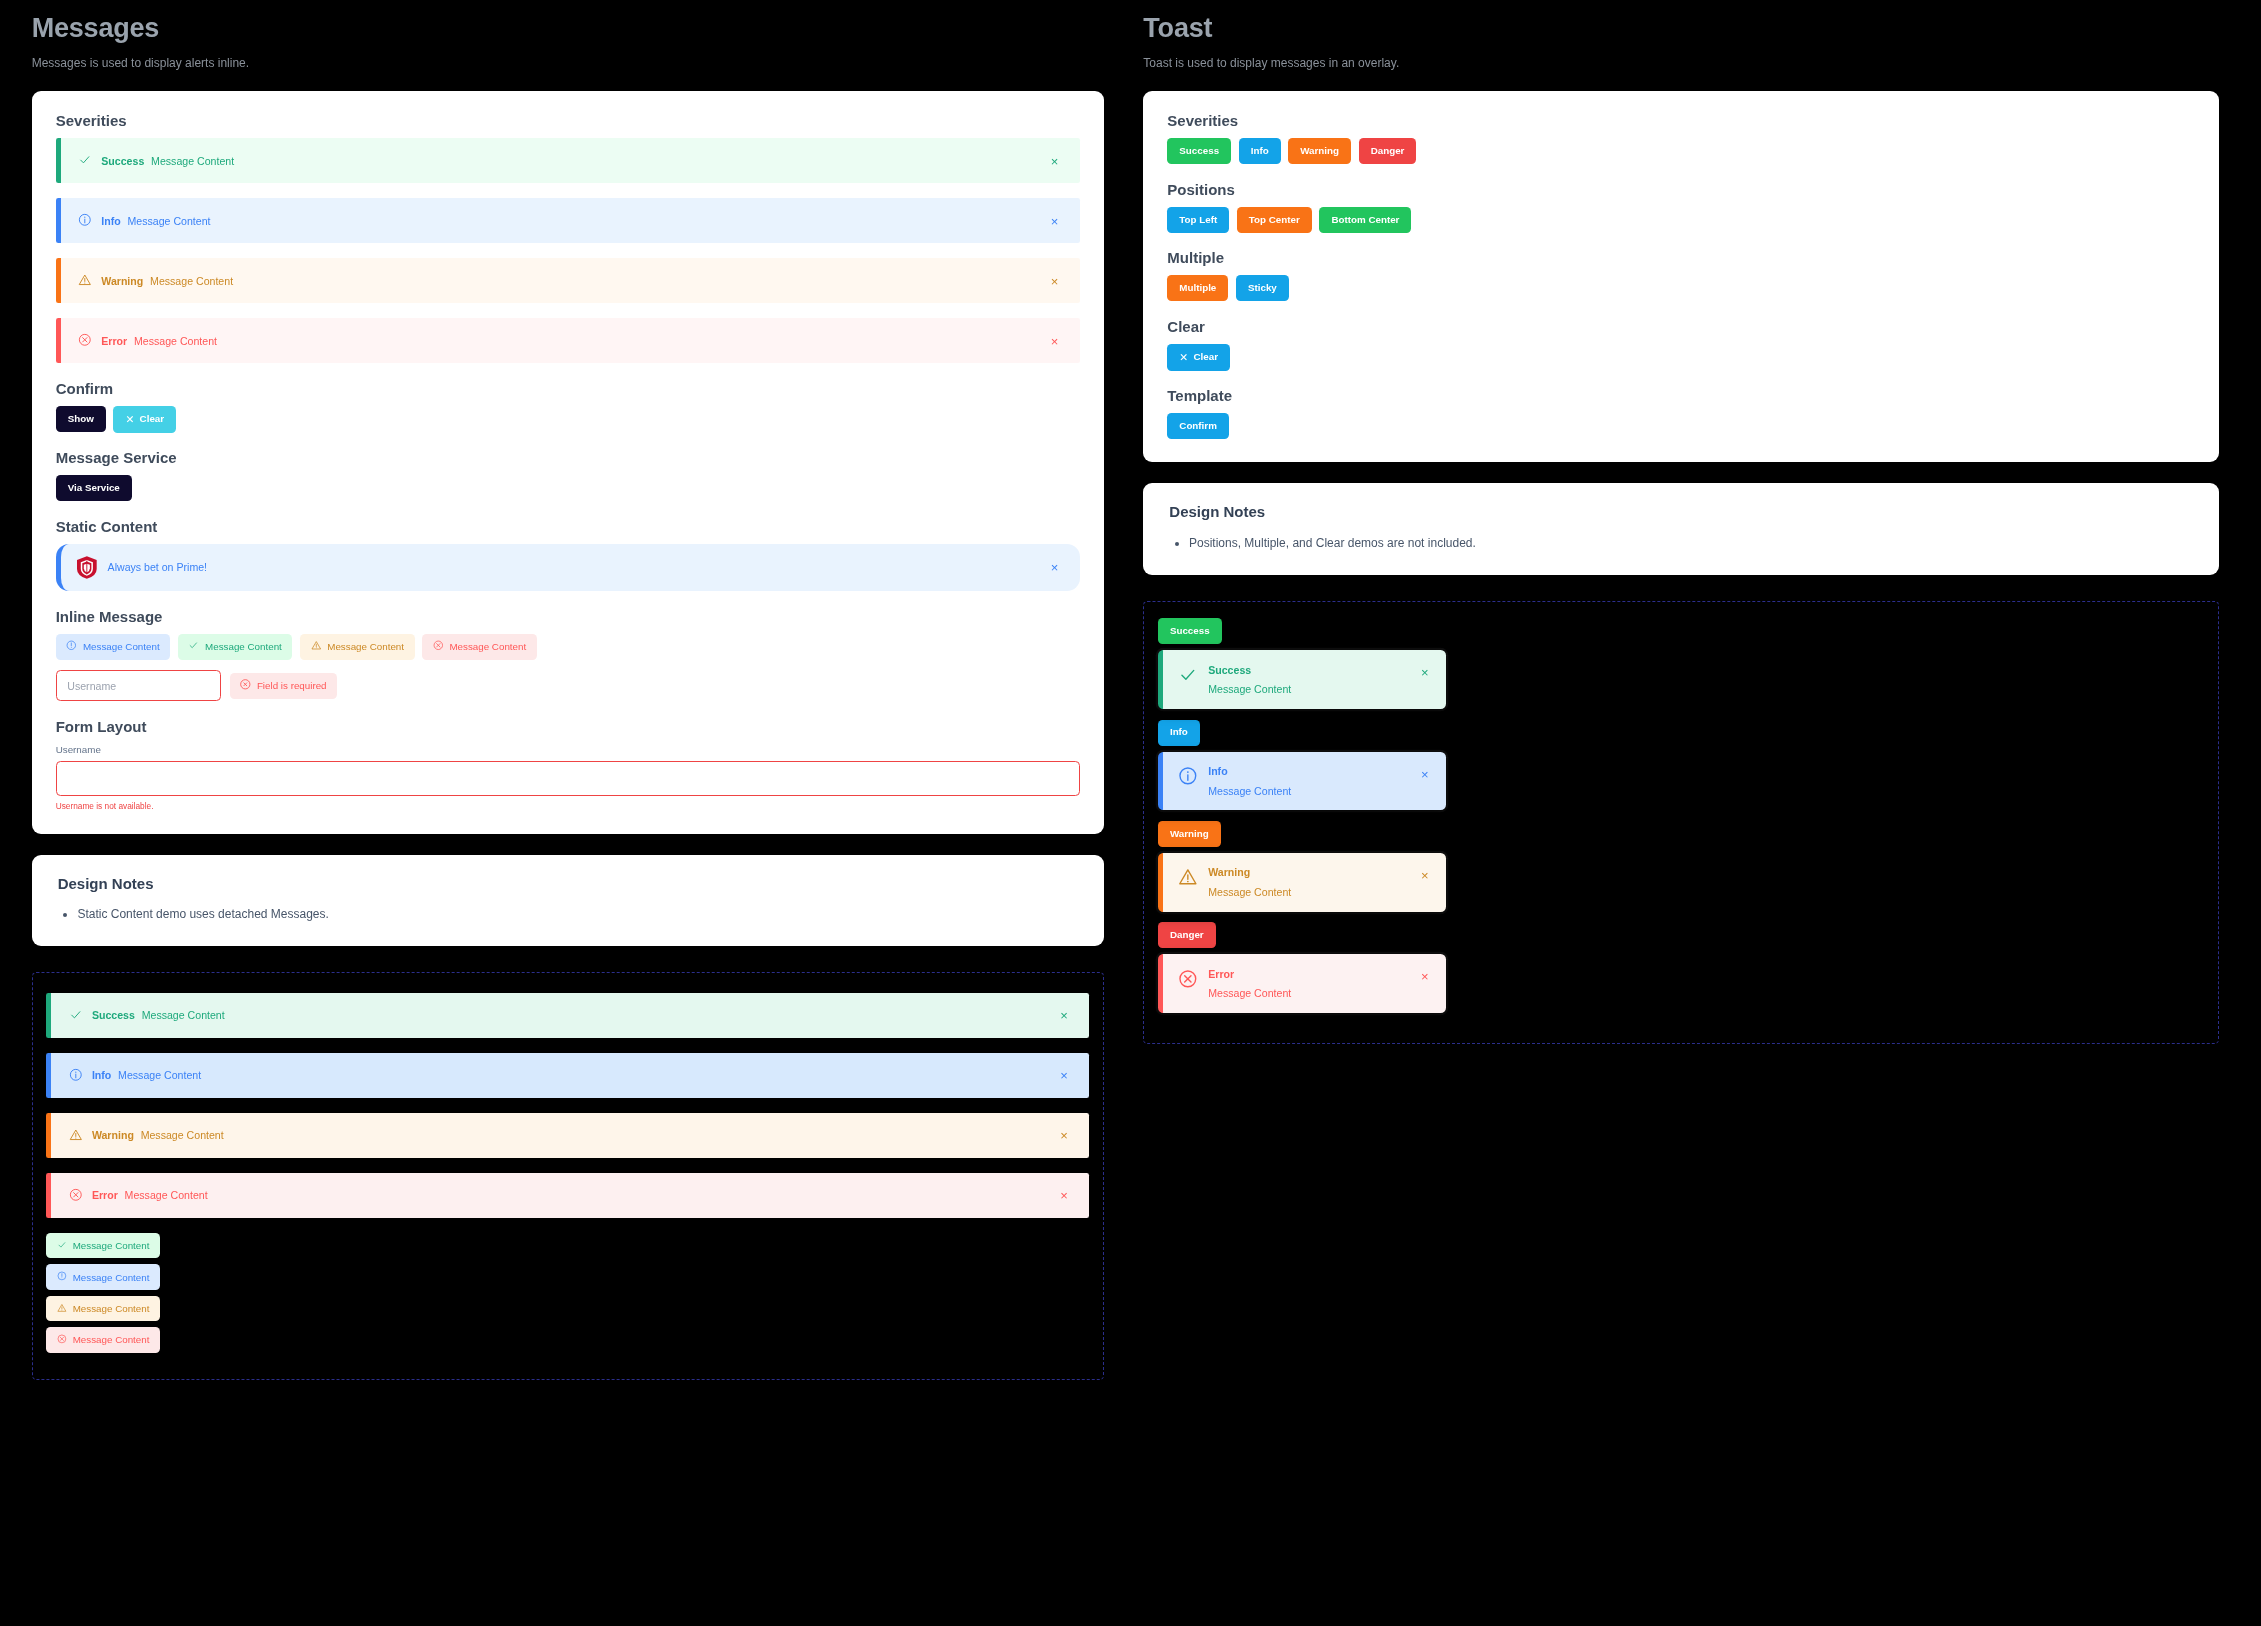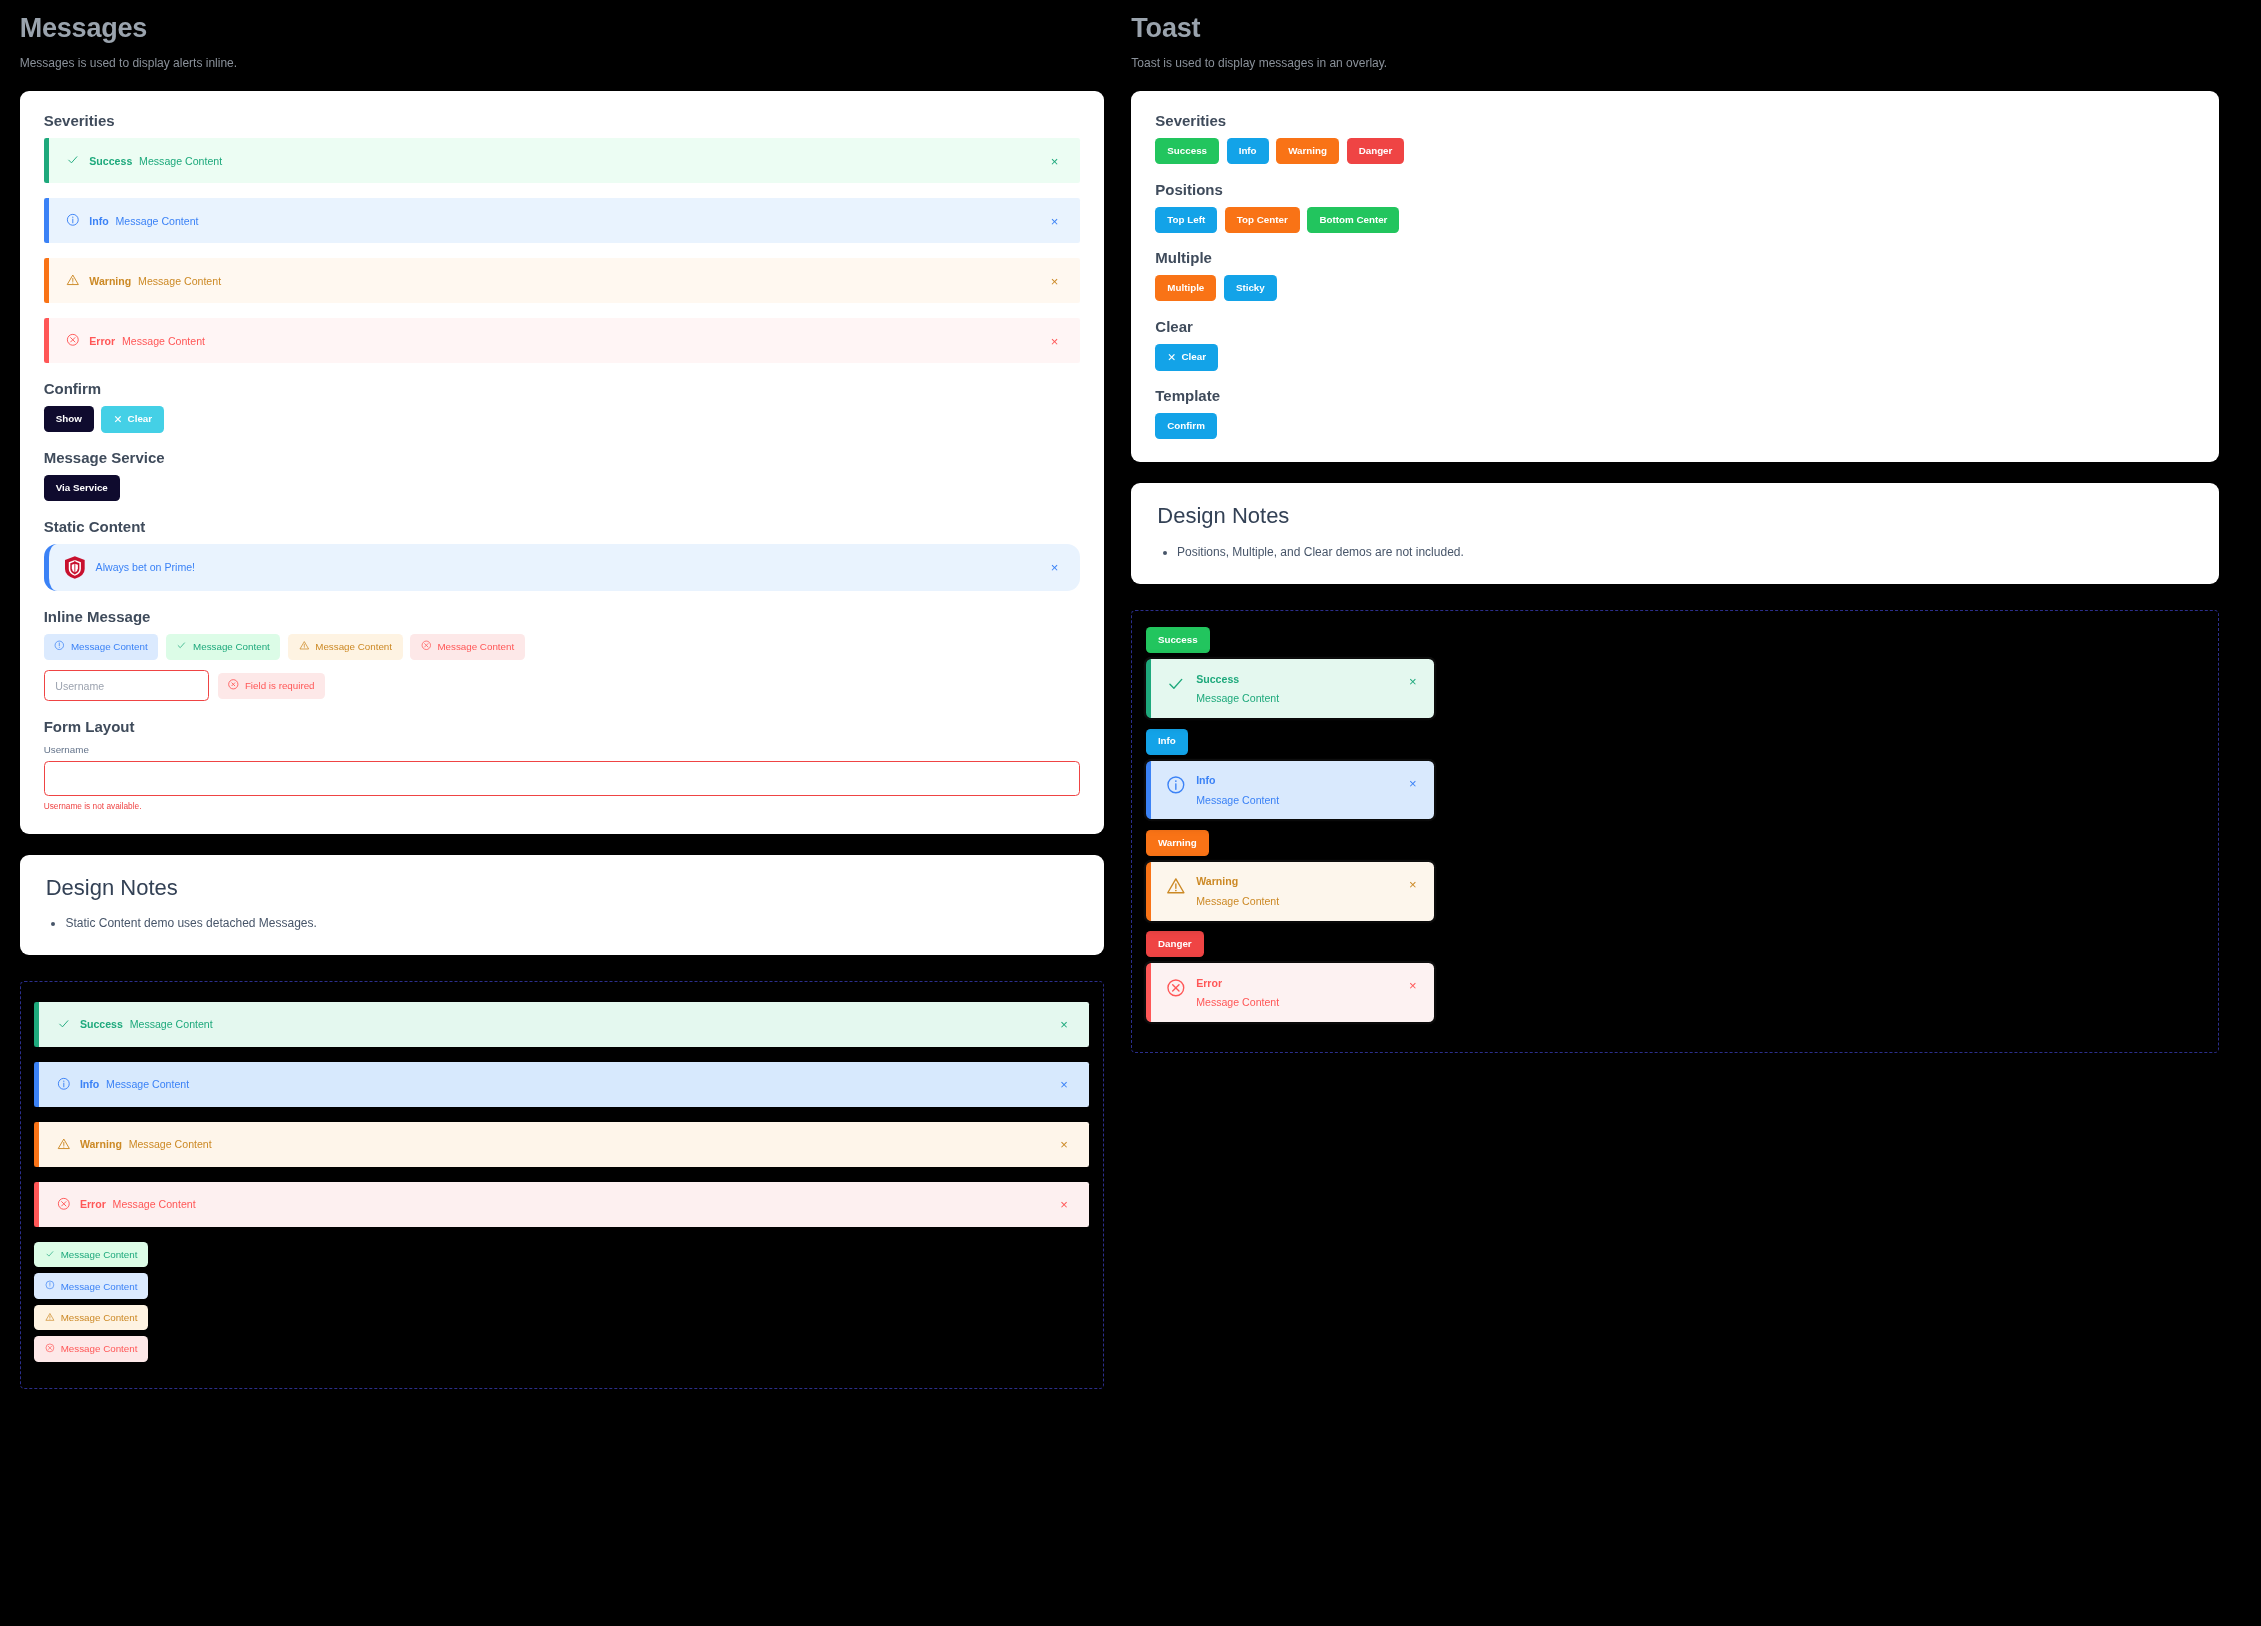--- a/index.html
+++ b/index.html
@@ -3,21 +3,21 @@
 <meta charset="utf-8">
 <style>
   * { box-sizing: border-box; margin: 0; padding: 0; }
   html, body {
     width: 2261px; height: 1626px;
     background: #000000;
     font-family: "Liberation Sans", sans-serif;
     overflow: hidden;
   }
   .page { display: flex; width: 2261px; height: 1626px; gap: 0; }
-  .col { width: 1131px; padding: 0 23px 0 23px; }
+  .col { width: 1131px; padding: 0 23px 0 23px; margin-left: 12px; }
   .col-left { padding-left: 19.7px; padding-right: 27px; }
   .col-right { padding-left: 0.8px; padding-right: 42px; }
 
   
   .page-title {
     font-size: 27px; font-weight: bold; color: #9aa3ad;
     letter-spacing: -0.2px; padding-top: 12px; line-height: 1.2;
   }
   .page-sub { font-size: 12px; color: #8a919a; margin-top: 12px; }
 
@@ -99,21 +99,21 @@
     padding: 8.3px 10.6px; font-size: 10.6px; color: #4b5563;
     font-family: "Liberation Sans", sans-serif; width: 165px;
     background: #ffffff; outline: none;
   }
   .txt::placeholder { color: #9ca3af; }
   .field-label { font-size: 9.8px; color:#64748b; margin-bottom: 6px; }
   .txt-wide { width: 100%; padding: 10.6px 10.6px; }
   .field-error { font-size: 8.3px; color:#ef4444; margin-top: 5.3px; }
 
   
-  .notes-title { font-size: 22px; font-weight: normal; color:#334155; }
+  .notes-title { font-size: 15px; font-weight: bold; color:#334155; }
   .notes-list { margin: 13.6px 0 0 19.7px; }
   .notes-list li { font-size: 12px; color:#475569; line-height: 1.5; }
 
   
   .dashed {
     border: 1.5px dashed #2b2e8c; border-radius: 4.5px;
     margin-top: 26px; padding: 19.7px 13.6px 26px 13.6px;
   }
   .dashed-right { padding: 16.6px 13.6px 19.7px 13.6px; }
 

